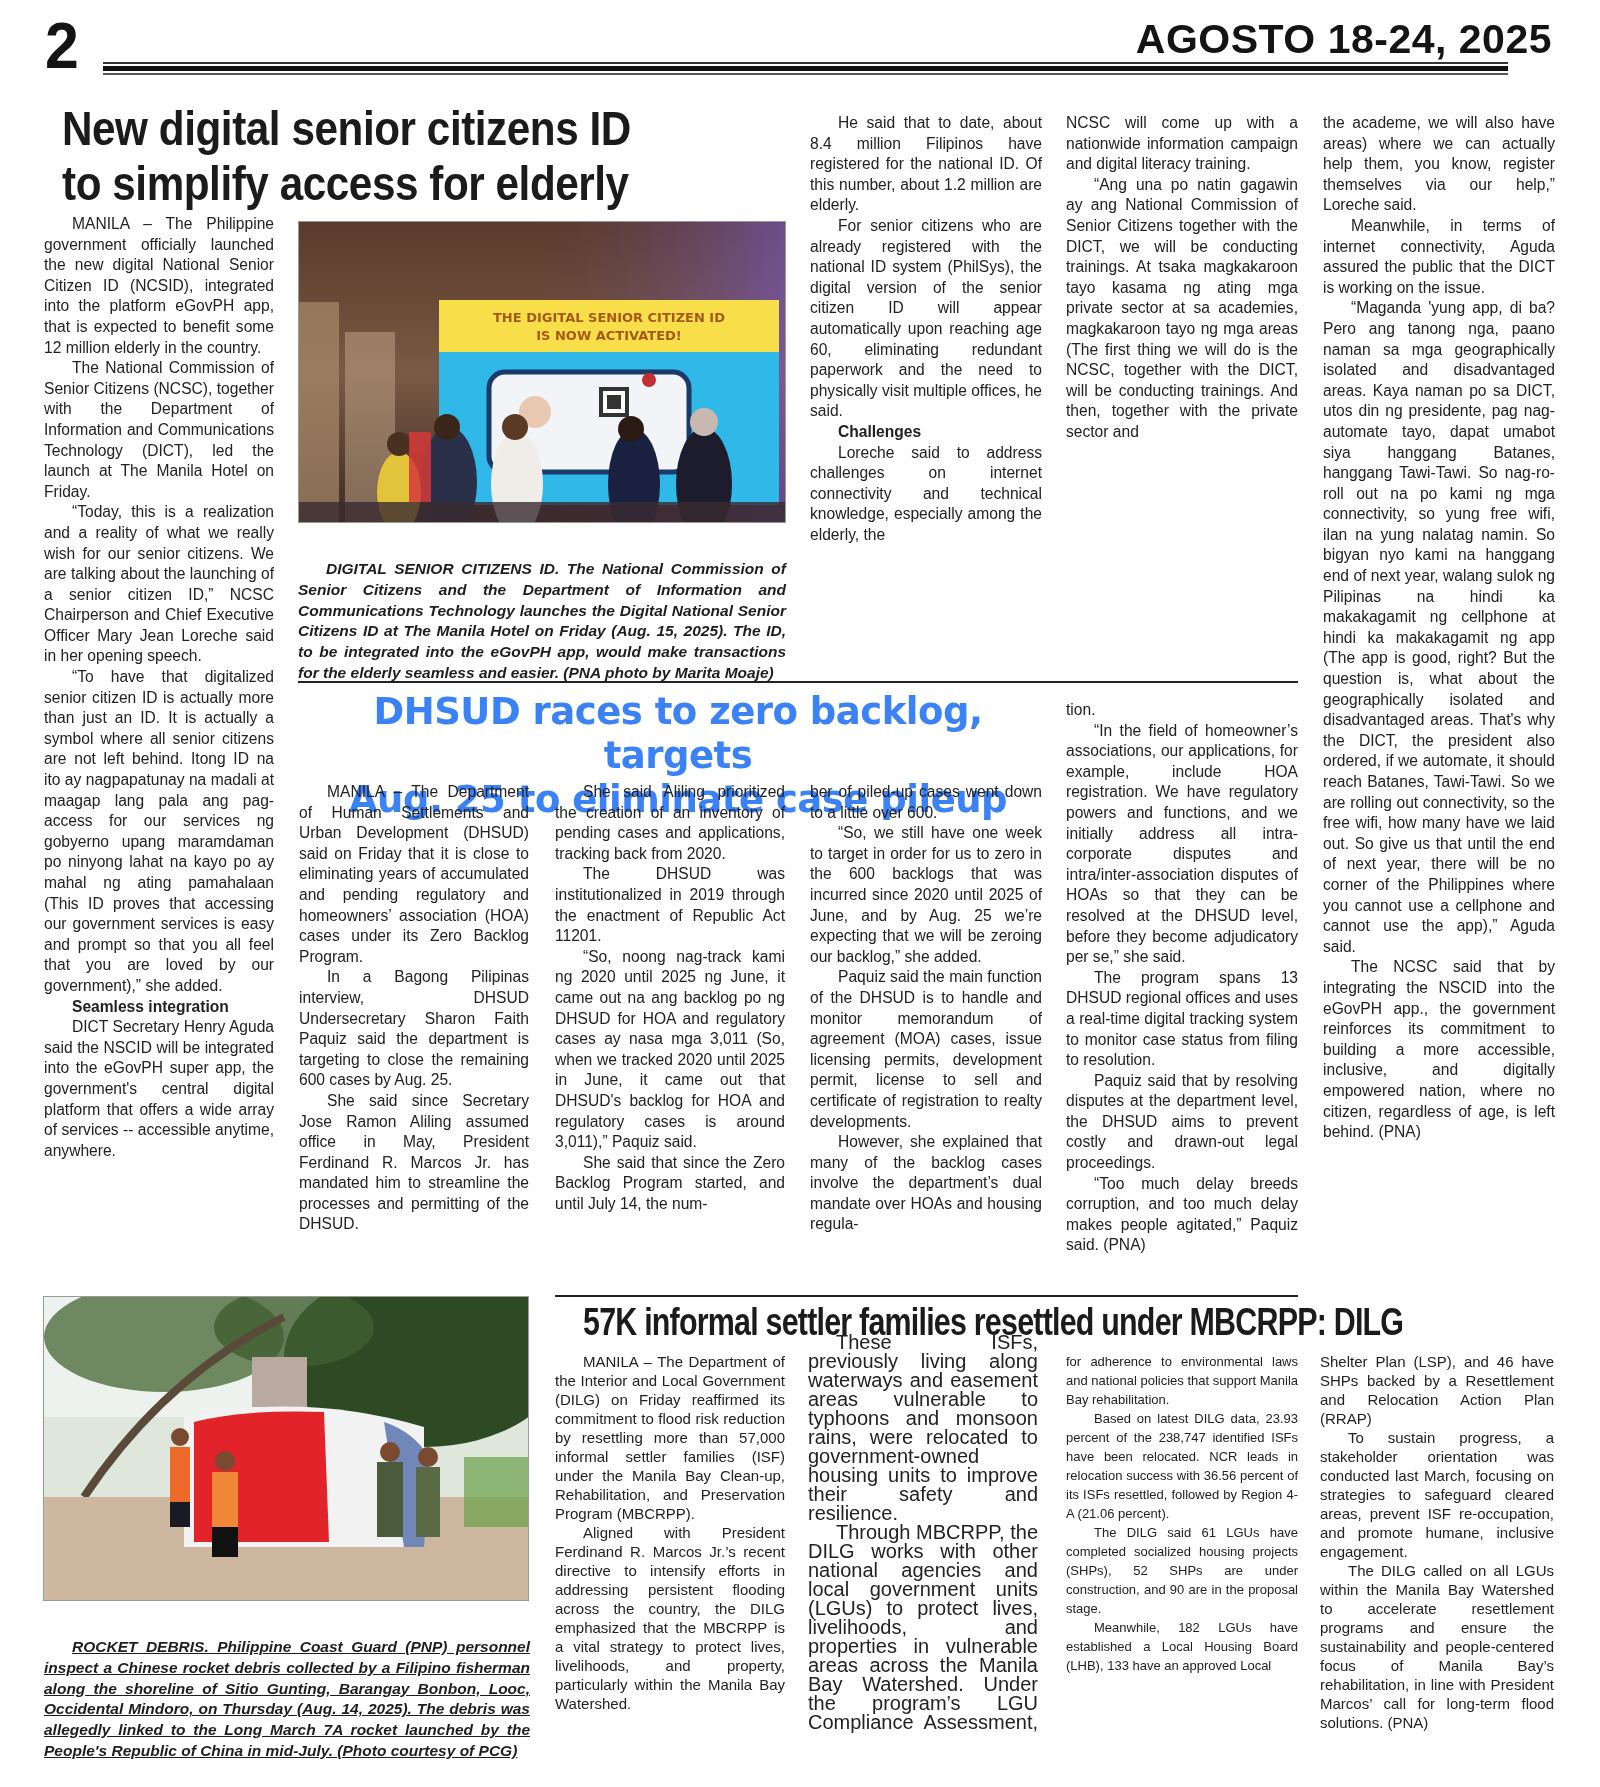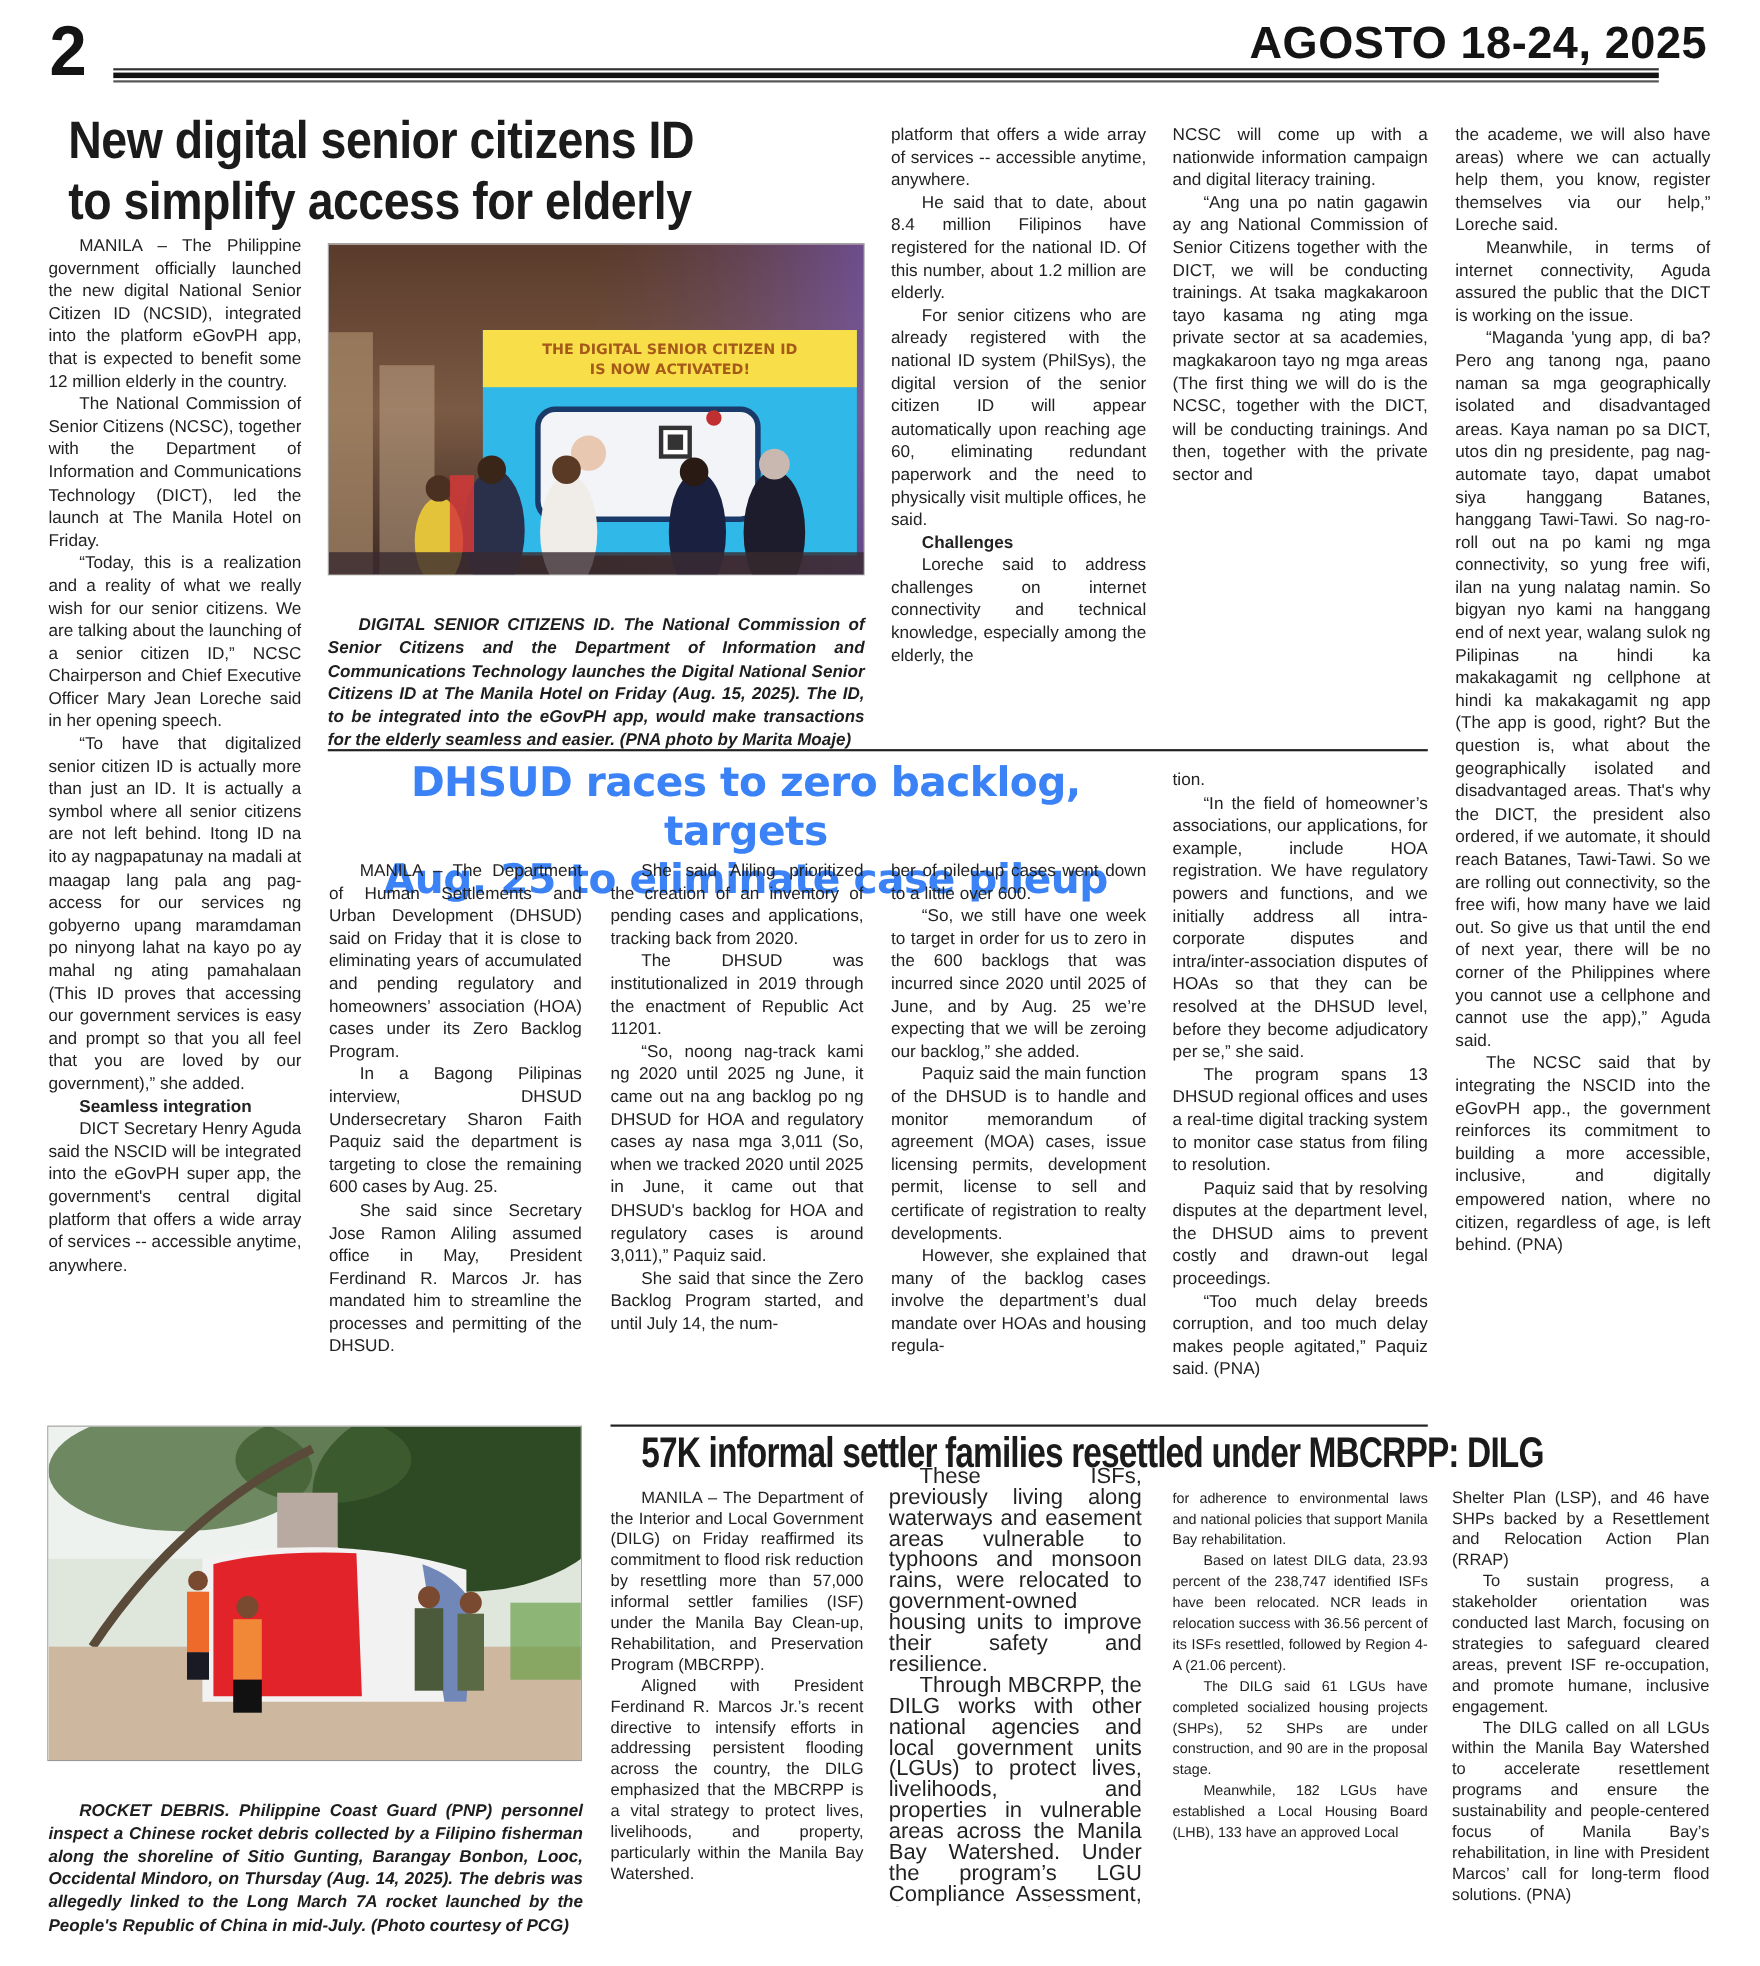--- a/index.html
+++ b/index.html
@@ -102,21 +102,20 @@
     <ellipse cx="405" cy="262" rx="28" ry="56" fill="#1c1c2c"></ellipse>
     <circle cx="405" cy="200" r="14" fill="#c8b8b0"></circle>
     <rect x="0" y="280" width="488" height="22" fill="#3a2a30" opacity="0.8"></rect>
   </svg>
 </div>
 <div class="abs caption" style="left:298px; top:527px; width:488px;">
   <p><span>DIGITAL SENIOR CITIZENS ID.</span><span> The National Commission of Senior Citizens and the Department of Information and Communications Technology launches the Digital National Senior Citizens ID at The Manila Hotel on Friday (Aug. 15, 2025). The ID, to be integrated into the eGovPH app, would make transactions for the elderly seamless and easier. (PNA photo by Marita Moaje)</span></p>
 </div>
 
 <div class="abs col" style="left:810px; top:113px; width:232px; height:550px; overflow:hidden;">
-  <p class="noind">platform that offers a wide array of services -- accessible anytime, anywhere.</p>
   <p>He said that to date, about 8.4 million Filipinos have registered for the national ID. Of this number, about 1.2 million are elderly.</p>
   <p>For senior citizens who are already registered with the national ID system (PhilSys), the digital version of the senior citizen ID will appear automatically upon reaching age 60, eliminating redundant paperwork and the need to physically visit multiple offices, he said.</p>
   <p class="subhead">Challenges</p>
   <p>Loreche said to address challenges on internet connectivity and technical knowledge, especially among the elderly, the</p>
 </div>
 
 <div class="abs col" style="left:1066px; top:113px; width:232px; height:550px; overflow:hidden;">
   <p class="noind">NCSC will come up with a nationwide information campaign and digital literacy training.</p>
   <p>“Ang una po natin gagawin ay ang National Commission of Senior Citizens together with the DICT, we will be conducting trainings. At tsaka magkakaroon tayo kasama ng ating mga private sector at sa academies, magkakaroon tayo ng mga areas (The first thing we will do is the NCSC, together with the DICT, will be conducting trainings. And then, together with the private sector and</p>
 </div>
@@ -185,21 +184,21 @@
     <circle cx="136" cy="140" r="9" fill="#7a4a30"></circle>
     <rect x="168" y="175" width="26" height="55" fill="#f08838"></rect>
     <rect x="168" y="230" width="26" height="30" fill="#111"></rect>
     <circle cx="181" cy="164" r="10" fill="#7a4a30"></circle>
     <rect x="333" y="165" width="26" height="75" fill="#4a5a3a"></rect>
     <circle cx="346" cy="155" r="10" fill="#7a4a30"></circle>
     <rect x="372" y="170" width="24" height="70" fill="#5a6a44"></rect>
     <circle cx="384" cy="160" r="10" fill="#7a4a30"></circle>
   </svg>
 </div>
-<div class="abs caption" style="left:44px; top:1605px; width:486px;">
+<div class="abs caption" style="left:44px; top:1605px; width:486px;text-decoration:underline;">
   <p><span>ROCKET DEBRIS.</span><span> Philippine Coast Guard (PNP) personnel inspect a Chinese rocket debris collected by a Filipino fisherman along the shoreline of Sitio Gunting, Barangay Bonbon, Looc, Occidental Mindoro, on Thursday (Aug. 14, 2025). The debris was allegedly linked to the Long March 7A rocket launched by the People's Republic of China in mid-July. (Photo courtesy of PCG)</span></p>
 </div>
 
 <div class="abs hrule" style="left:555px; top:1295px; width:743px;"></div>
 <div class="abs hl-condensed hl3">57K informal settler families resettled under MBCRPP: DILG</div>
 
 <div class="abs col" style="left:555px; top:1352px; width:230px; height:400px; overflow:hidden; font-size:15px; line-height:19px;">
   <p><span class="dateline">MANILA</span><span> – The Department of the Interior and Local Government (DILG) on Friday reaffirmed its commitment to flood risk reduction by resettling more than 57,000 informal settler families (ISF) under the Manila Bay Clean-up, Rehabilitation, and Preservation Program (MBCRPP).</span></p>
   <p>Aligned with President Ferdinand R. Marcos Jr.’s recent directive to intensify efforts in addressing persistent flooding across the country, the DILG emphasized that the MBCRPP is a vital strategy to protect lives, livelihoods, and property, particularly within the Manila Bay Watershed.</p>
 </div>

